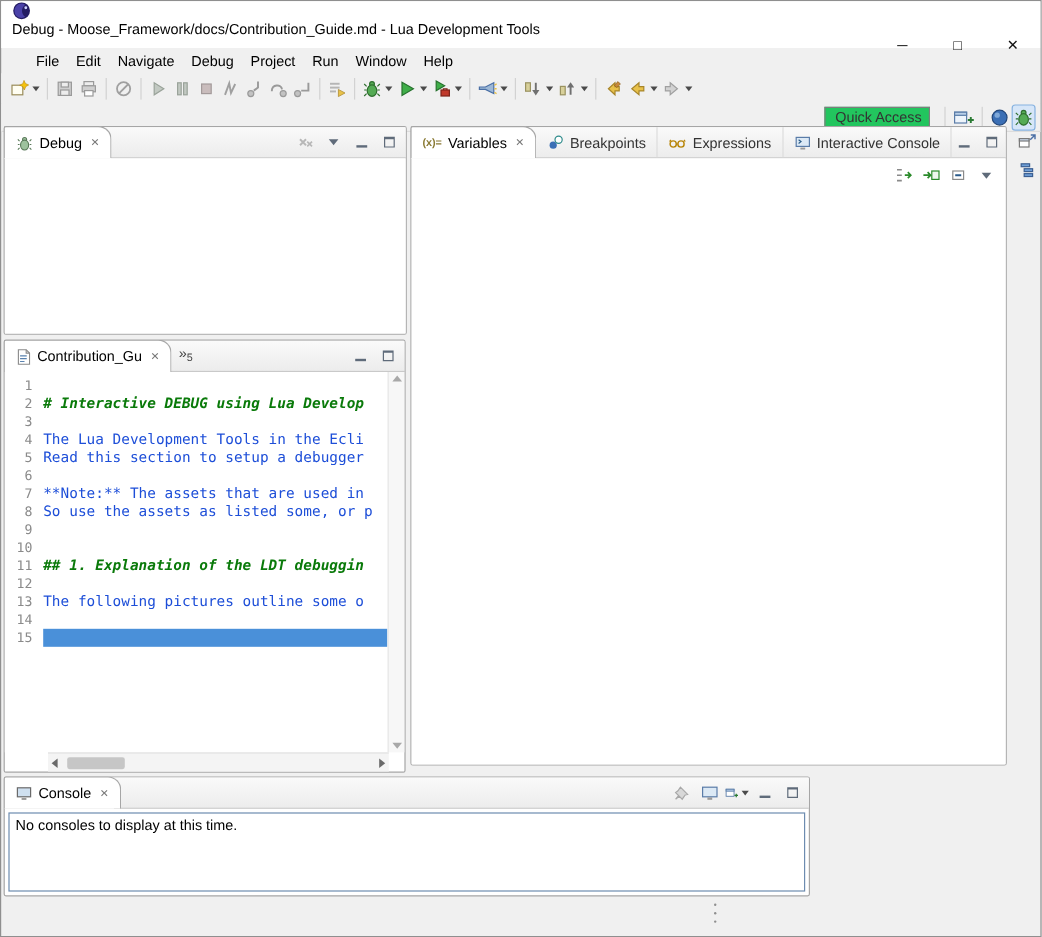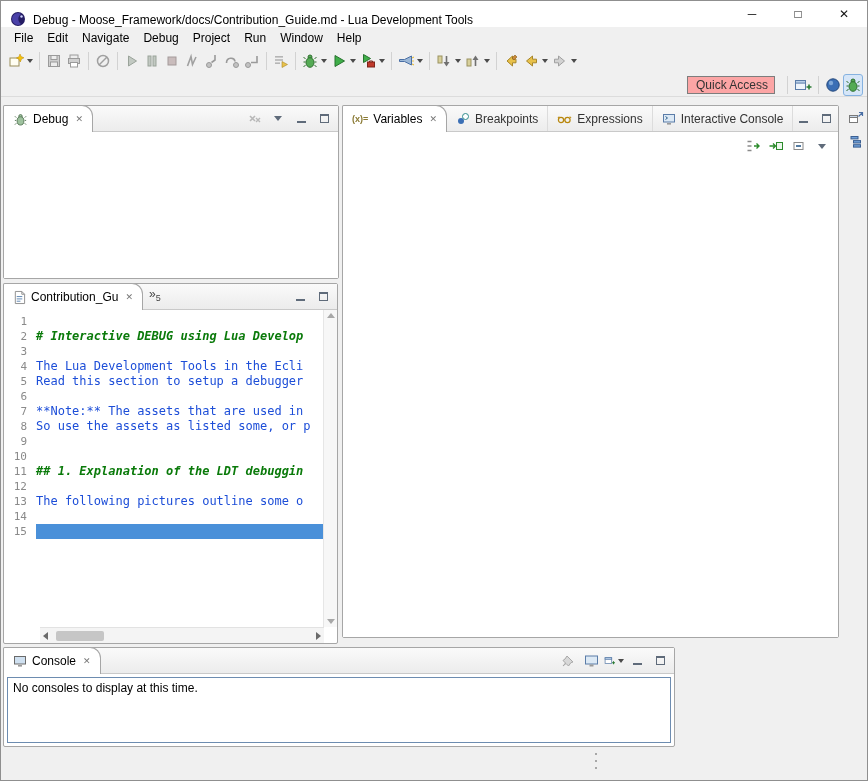--- a/index.html
+++ b/index.html
@@ -8,38 +8,38 @@
     font-family: "Liberation Sans", sans-serif;
     font-size: 12px;
     background: #f0f0f0;
     color: #000;
     position: relative;
     overflow: hidden;
   }
   .window { position:absolute; inset:0; border:1px solid #8f8f8f; background:#f0f0f0; }
 
   
-  .titlebar { height:26px; background:#ffffff; display:flex; align-items:flex-end; padding-left:9px; }
+  .titlebar { height:39px; background:#ffffff; display:flex; align-items:flex-start; padding-left:9px;flex-direction:column; }
   .app-icon { width:16px; height:16px; margin-right:7px; flex:none; }
   .title-text { font-size:12px; color:#000; white-space:nowrap; }
   .win-controls { margin-left:auto; display:flex; height:100%; }
   .win-btn { width:46px; height:100%; display:flex; align-items:center; justify-content:center; font-size:12px; color:#111; cursor:default; }
 
   
-  .menubar { height:21px; display:flex; align-items:center; padding-left:6px; background:#f0f0f0; }
+  .menubar { height:21px; display:flex; align-items:center; padding-left:6px; background:#f0f0f0;margin-left:16px; }
   .menu-item { padding:2px 7px; color:#000; }
 
   
   .toolbar { height:25px; display:flex; align-items:center; padding-left:5px; background:#f0f0f0; }
   .toolbar2 { height:24px; display:flex; align-items:center; justify-content:flex-end; padding-right:4px; background:#f0f0f0; border-bottom:1px solid #dcdcdc; }
   .tbtn { height:22px; min-width:20px; padding:0 1px; display:flex; align-items:center; justify-content:center; border:1px solid transparent; border-radius:2px; }
   .tbtn svg { display:block; }
   .dd::after { content:""; width:0; height:0; border-left:3px solid transparent; border-right:3px solid transparent; border-top:4px solid #4a4a4a; margin-left:3px; }
   .tsep { width:1px; height:18px; background:#d2d2d2; margin:0 4px; flex:none; }
-  .qa-box { width:88px; height:18px; border:1px solid #7d7d7d; background:#fca5a5; color:#333; display:flex; align-items:center; padding-left:8px; margin-right:8px; }
+  .qa-box { width:88px; height:18px; border:1px solid #7d7d7d; background:#22c55e; color:#333; display:flex; align-items:center; padding-left:8px; margin-right:8px; }
   .persp-active { background:#d6e6f8; border:1px solid #86b2e0; border-radius:3px; }
 
   
   .view { position:absolute; background:#fff; border:1px solid #a6a6a6; border-radius:2px; }
   .vhead { height:26px; display:flex; align-items:stretch; background:linear-gradient(#fafafa,#ececec); border-bottom:1px solid #c9c9c9; }
   .tab { display:flex; align-items:center; gap:5px; padding:0 9px; color:#333; white-space:nowrap; border-right:1px solid #dcdcdc; }
   .tab.sel { background:#fff; border:1px solid #a6a6a6; border-bottom:none; border-radius:2px 11px 0 0; margin:-1px 0 -1px -1px; position:relative; z-index:2; color:#000; }
   .tab-close { font-size:9px; color:#777; padding-left:2px; }
   .hdr-tools { margin-left:auto; display:flex; align-items:center; gap:3px; padding-right:4px; }
   .ico-btn { width:20px; height:20px; display:flex; align-items:center; justify-content:center; border-radius:2px; }

